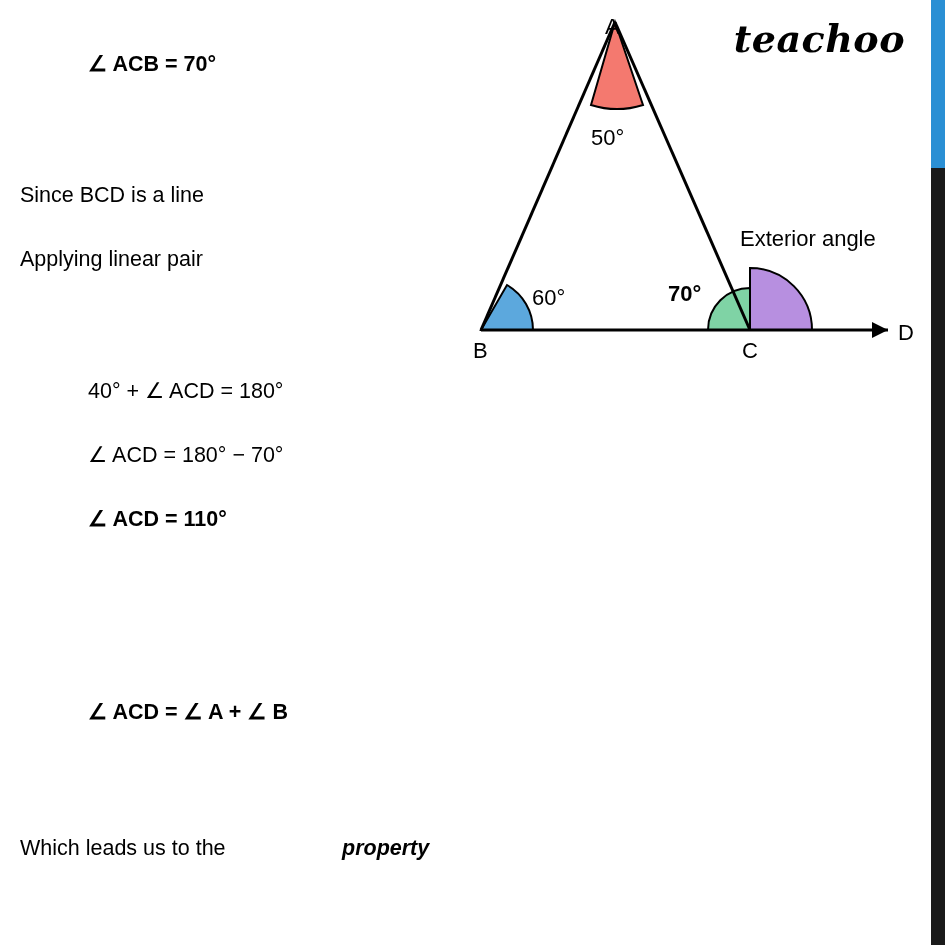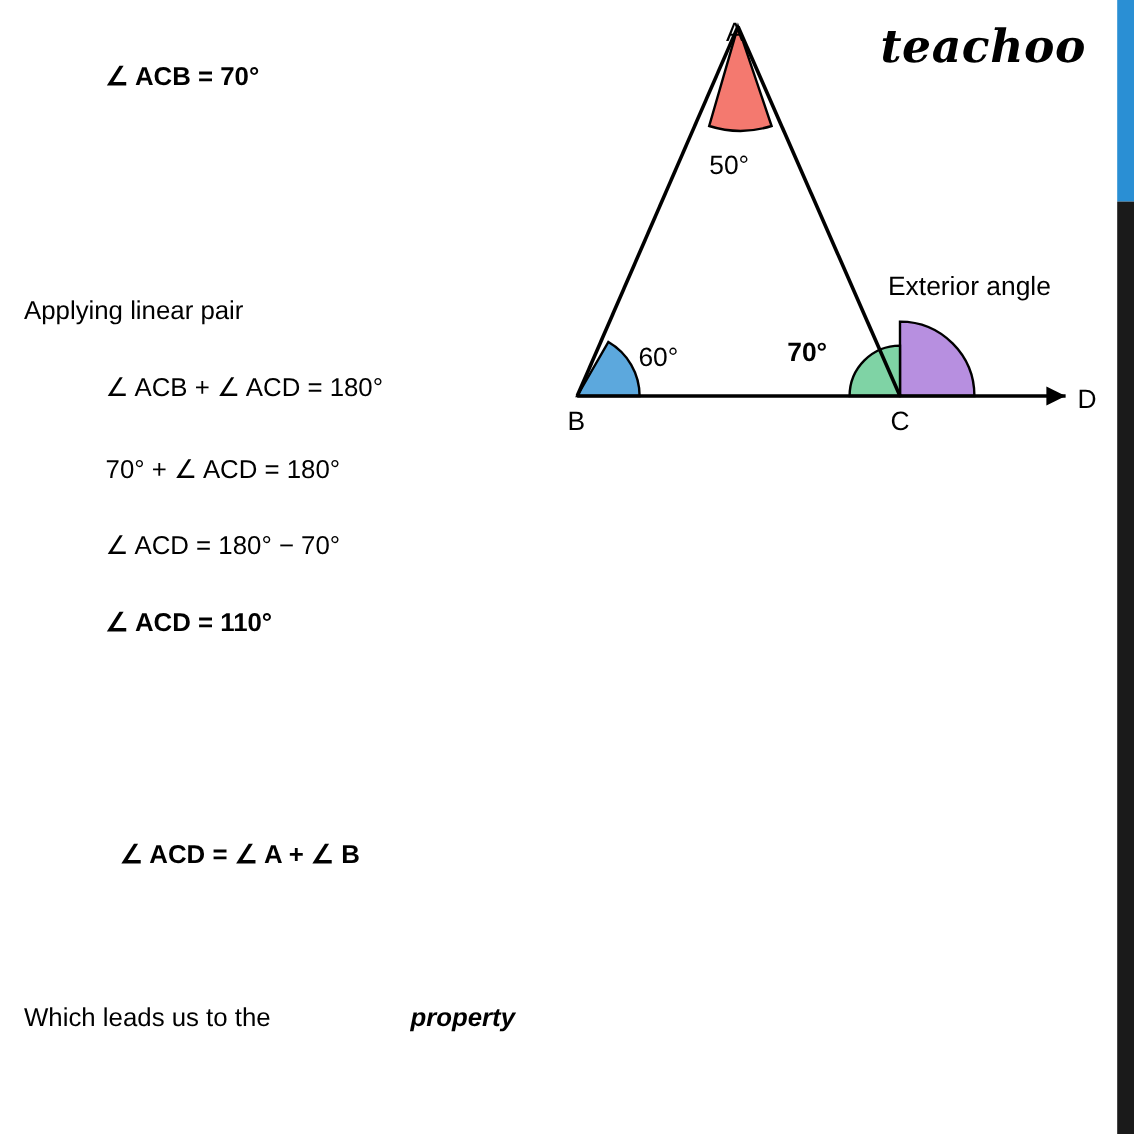--- a/index.html
+++ b/index.html
@@ -82,26 +82,26 @@
 <body>
 
 <div id="page">
 
   <div class="edge-bar edge-bar-blue"></div>
   <div class="edge-bar edge-bar-dark"></div>
 
   <div class="logo">teachoo</div>
 
   <div class="txt bold" style="left:88px;  top:52px;">∠ ACB = 70°</div>
+  <div class="txt" style="left:20px;  top:183px;">Since BCD is a line</div>
   <div class="txt" style="left:20px;  top:247px;text-align:right;">Applying linear pair</div>
-  <div class="txt" style="left:88px;  top:311px;">∠ ACB + ∠ ACD = 180°</div>
-  <div class="txt" style="left:88px;  top:379px;">70° + ∠ ACD = 180°</div>
+  <div class="txt" style="left:88px;  top:379px;">40° + ∠ ACD = 180°</div>
   <div class="txt" style="left:88px;  top:443px;">∠ ACD = 180° − 70°</div>
   <div class="txt bold" style="left:88px;  top:507px;">∠ ACD = 110°</div>
-  <div class="txt bold" style="left:88px;  top:700px;margin-left:12px;">∠ ACD = ∠ A + ∠ B</div>
+  <div class="txt bold" style="left:88px;  top:700px;">∠ ACD = ∠ A + ∠ B</div>
   <div class="txt" style="left:20px;  top:836px;">Which leads us to the </div>
   <div class="txt bolditalic" style="left:306px; top:836px;">property</div>
 
   <div id="diagram">
     <svg width="505" height="380" viewBox="0 0 505 380" xmlns="http://www.w3.org/2000/svg">
 
       <path d="M 310 330 L 310 268 A 62 62 0 0 1 372 330 Z" fill="#b78fe0" stroke="#000000" stroke-width="2"></path>
 
       <path d="M 310 330 L 268 330 A 42 42 0 0 1 310 288 Z" fill="#7fd3a5" stroke="#000000" stroke-width="2"></path>
 
@@ -116,17 +116,17 @@
       <polygon points="448,330 432,322 432,338" fill="#000000"></polygon>
     </svg>
 
     <div class="diag-label" style="left:165px; top:14px;">A</div>
     <div class="diag-label" style="left:33px;  top:338px;">B</div>
     <div class="diag-label" style="left:302px; top:338px;">C</div>
     <div class="diag-label" style="left:458px; top:320px;">D</div>
 
     <div class="diag-label" style="left:151px; top:125px;">50°</div>
     <div class="diag-label" style="left:92px;  top:285px;">60°</div>
-    <div class="diag-label bold" style="left:216px; top:281px;text-align:right;">70°</div>
+    <div class="diag-label bold" style="left:228px; top:281px;text-align:right;">70°</div>
     <div class="diag-label" style="left:300px; top:226px;">Exterior angle</div>
   </div>
 
 </div>
 
 </body></html>

